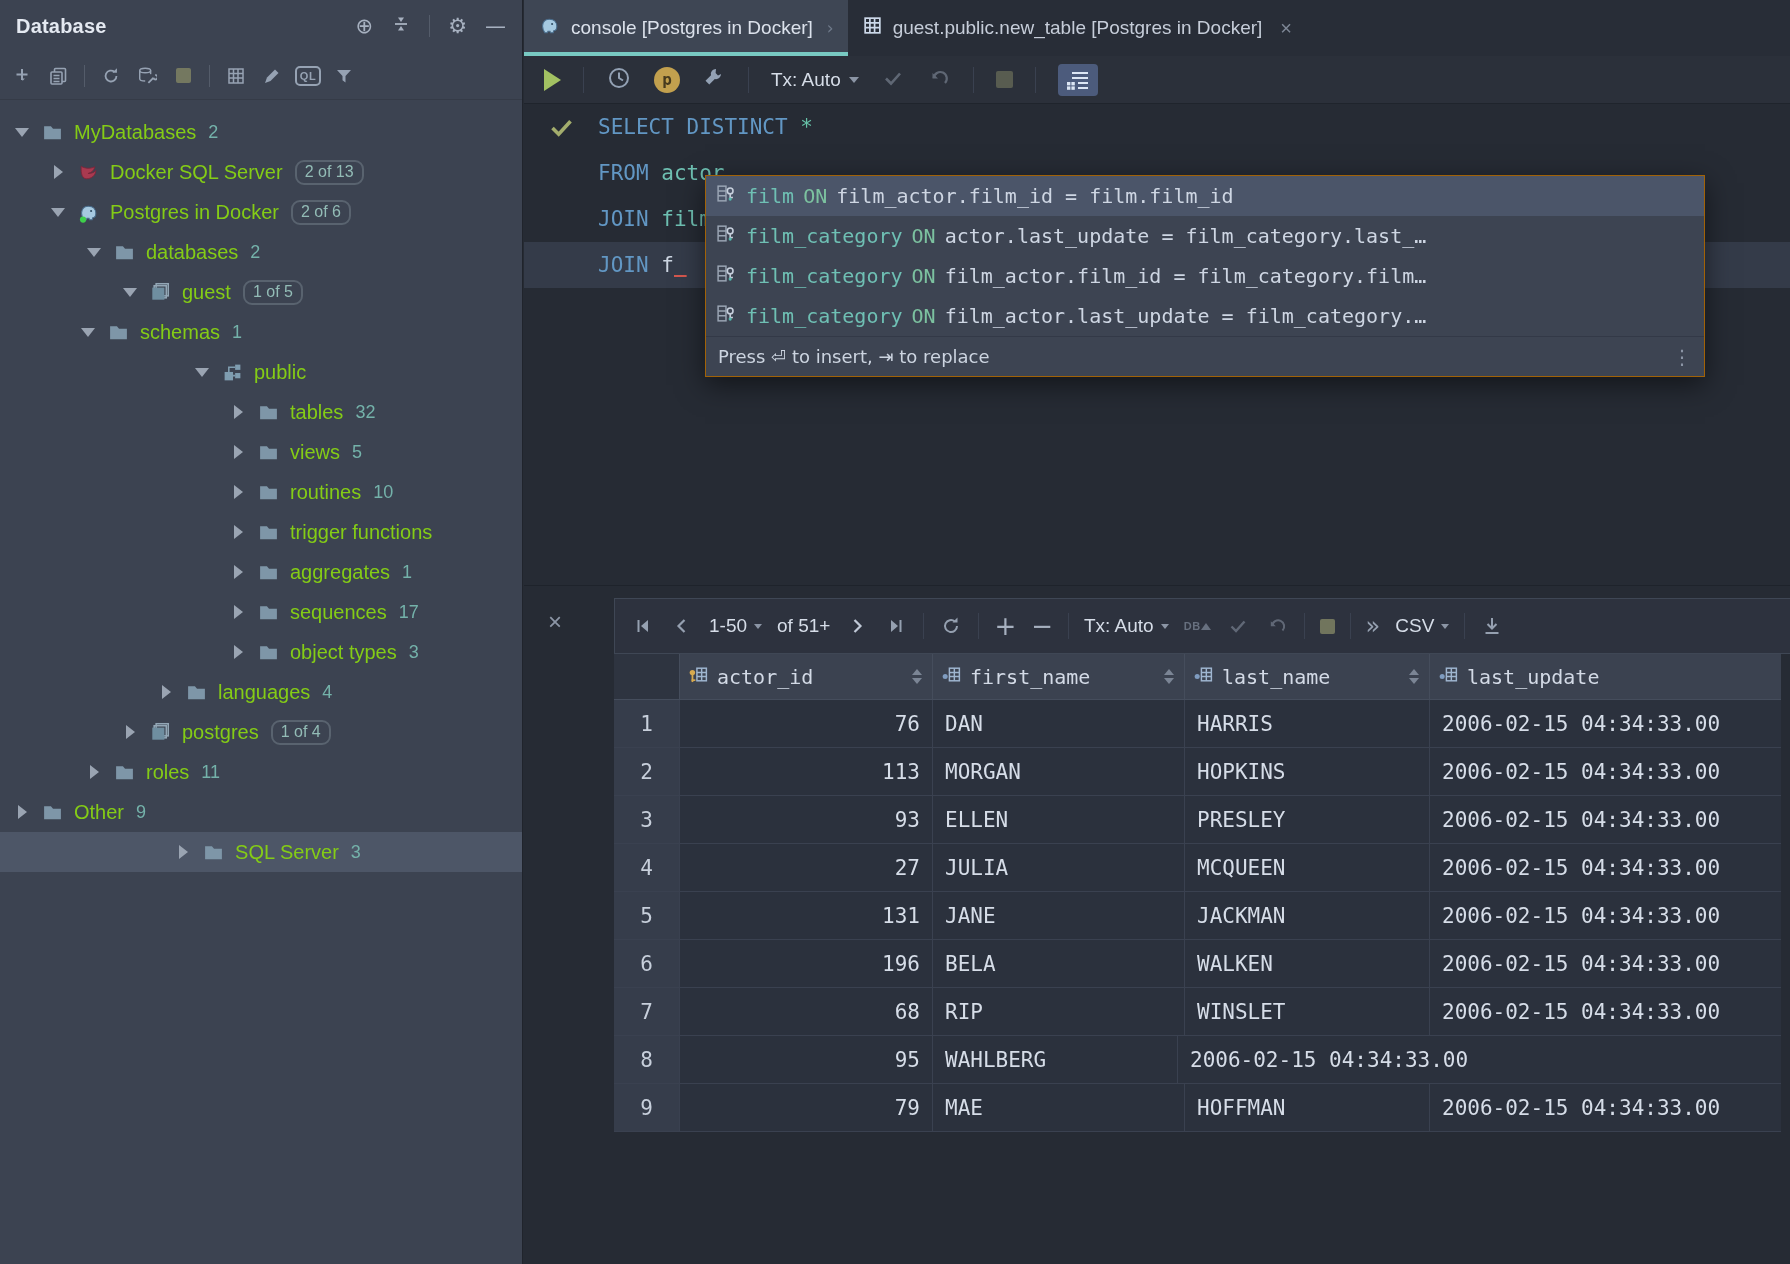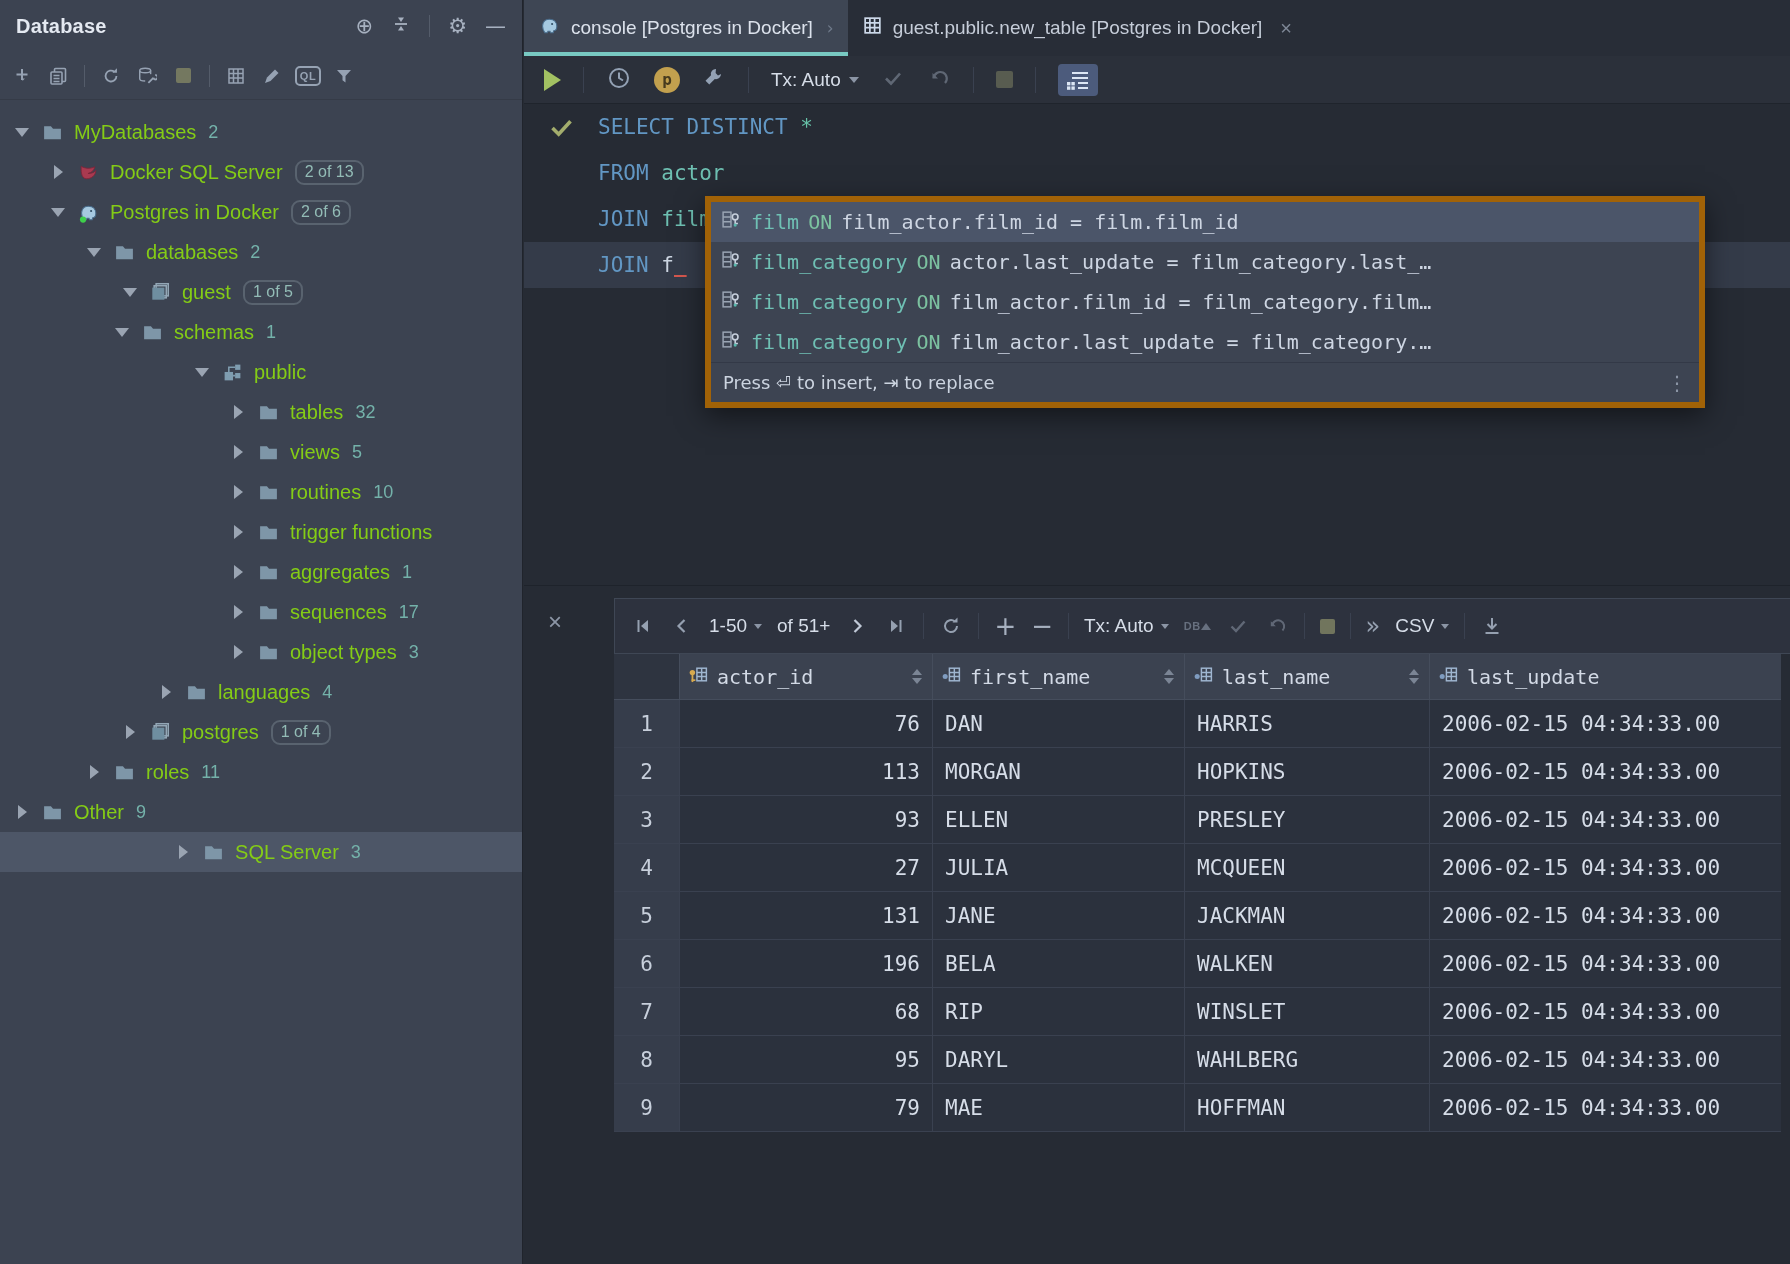--- a/index.html
+++ b/index.html
@@ -68,22 +68,22 @@
   
   .editor { position:absolute; left:0; top:104px; width:1266px; height:481px; background:#262b34;
             font-family:"DejaVu Sans Mono", monospace; font-size:21px; }
   .eline { display:flex; height:46px; align-items:center; }
   .eline.cur { background:#343b49; }
   .egut { width:74px; flex:none; display:flex; justify-content:center; }
   .c-kw { color:#6297c4; } .c-tbl { color:#6ec0b2; } .c-star { color:#67c2a8; }
   .c-pl { color:#ccd5e1; } .c-cursor { color:#d4574e; font-weight:700; }
 
   
-  .popup { position:absolute; left:181px; top:196px; width:1000px; background:#3d4452;
-           border:6px solid #a16207; box-shadow:0 8px 26px rgba(0,0,0,.5); z-index:5; }
+  .popup { position:absolute; left:181px; top:175px; width:1000px; background:#3d4452;
+           border:1px solid #a16207; box-shadow:0 8px 26px rgba(0,0,0,.5); z-index:5; }
   .citem { height:40px; display:flex; align-items:center; padding:0 10px; gap:9px;
            font-family:"DejaVu Sans Mono",monospace; font-size:20px; white-space:nowrap; overflow:hidden; }
   .citem.selected { background:#4b5569; }
   .cname { color:#6fc0b4; } .con { color:#7cc2a0; } .ccond { color:#ced6e3; }
   .cfooter { height:40px; border-top:1px solid #333947; display:flex; align-items:center;
              padding:0 12px; font-family:"DejaVu Sans",sans-serif; font-size:18px; color:#ccd4e0; }
   .kebab { margin-left:auto; color:#8b95a5; font-size:20px; font-family:"DejaVu Sans",sans-serif; }
 
   
   .results { position:absolute; left:0; top:585px; width:1266px; height:679px; background:#262b34;
@@ -260,21 +260,21 @@
             <svg width="22" height="22" viewBox="0 0 20 20">
               <rect x="6.5" y="2.5" width="11" height="11" fill="none" stroke="#93a7b6" stroke-width="1.4"></rect>
               <rect x="4.7" y="4.3" width="11" height="11" fill="none" stroke="#93a7b6" stroke-width="1.4"></rect>
               <rect x="3" y="6" width="11" height="11" fill="#6f8ea0"></rect>
             </svg>
           </span>
     <span class="tlabel">guest</span>
 
     <span class="tbadge">1 of 5</span>
   </div>
-        <div class="trow" style="padding-left:114px">
+        <div class="trow" style="padding-left:80px">
     <span class="chevbox">
             <span class="chev expanded"></span>
           </span>
     <span class="ticon">
             <svg width="21" height="21" viewBox="0 0 20 20">
               <path d="M2 4h6.5l2 2.5H18v10H2z" fill="#7e96a8"></path>
             </svg>
           </span>
     <span class="tlabel">schemas</span>
     <span class="tcount">1</span>
@@ -804,21 +804,20 @@
             <div class="grow">
      <div class="gc gutter" style="width:66px;flex:none">7</div>
      <div class="gc num" style="width:253px;flex:none">68</div>
               <div class="gc" style="width:252px;flex:none">RIP</div>
               <div class="gc" style="width:245px;flex:none">WINSLET</div>
               <div class="gc" style="flex:1;border-right:none">2006-02-15 04:34:33.00</div>
    </div>
             <div class="grow">
      <div class="gc gutter" style="width:66px;flex:none">8</div>
      <div class="gc num" style="width:253px;flex:none">95</div>
-              <div class="gc" style="width:252px;flex:none">DARYL</div>
               <div class="gc" style="width:245px;flex:none">WAHLBERG</div>
               <div class="gc" style="flex:1;border-right:none">2006-02-15 04:34:33.00</div>
    </div>
             <div class="grow">
      <div class="gc gutter" style="width:66px;flex:none">9</div>
      <div class="gc num" style="width:253px;flex:none">79</div>
               <div class="gc" style="width:252px;flex:none">MAE</div>
               <div class="gc" style="width:245px;flex:none">HOFFMAN</div>
               <div class="gc" style="flex:1;border-right:none">2006-02-15 04:34:33.00</div>
    </div>

